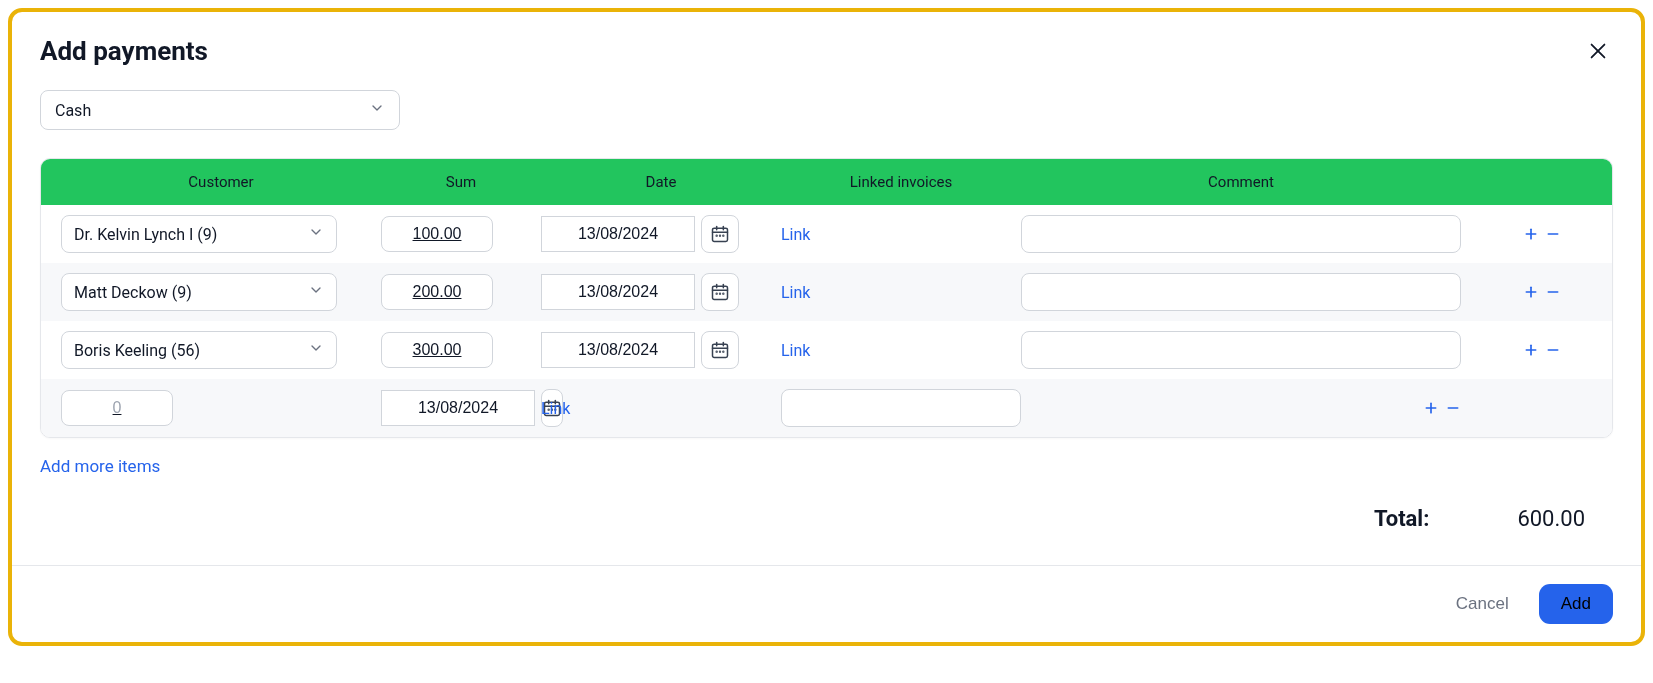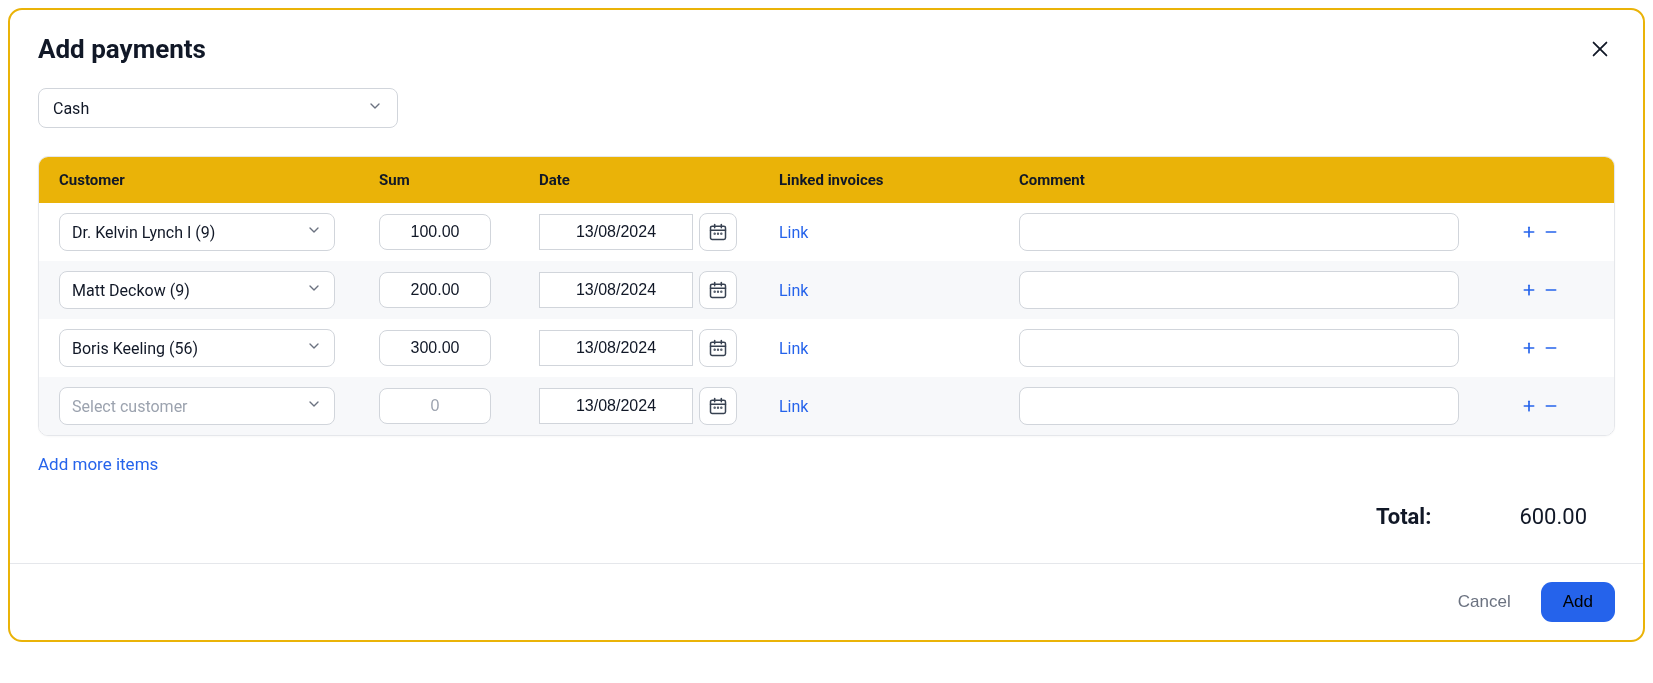--- a/index.html
+++ b/index.html
@@ -9,21 +9,21 @@
     }
     body {
       font-family: -apple-system, BlinkMacSystemFont, "Segoe UI", Roboto, "Helvetica Neue", Arial, sans-serif;
       background: #fff;
       color: #111827;
       padding: 8px;
     }
     .modal {
       background: #fff;
       border-radius: 14px;
-      border: 2px solid #eab308;
+      border: 4px solid #eab308;
       width: 100%;
       overflow: hidden;
     }
     .modal-header {
       display: flex;
       justify-content: space-between;
       align-items: center;
       padding: 24px 28px 10px 28px;
     }
     .modal-title {
@@ -71,25 +71,26 @@
       border-radius: 10px;
       overflow: hidden;
       box-shadow: 0 1px 2px rgba(0,0,0,0.03);
     }
     .thead, .trow {
       display: grid;
       grid-template-columns: 320px 160px 240px 240px 440px 100px;
       align-items: center;
     }
     .thead {
-      background: #eab308;
+      background: #22c55e;
       padding: 14px 20px;
       font-size: 15px;
-      font-weight: 700;
-      color: #111827;
+      font-weight: 400;
+      color: #111827;
+      text-align: center;
     }
     .trow {
       padding: 10px 20px;
       min-height: 54px;
     }
     .trow:nth-child(odd) {
       background: #f7f8fa;
     }
     .trow:nth-child(even) {
       background: #ffffff;
@@ -126,20 +127,21 @@
     }
     .sum-input {
       width: 112px;
       border: 1px solid #d1d5db;
       border-radius: 8px;
       padding: 8px 12px;
       font-size: 16px;
       text-align: center;
       background: #fff;
       color: #111827;
+      text-decoration: underline;
     }
     .sum-input::placeholder {
       color: #9ca3af;
       text-align: center;
     }
     .date-wrap {
       display: flex;
       align-items: center;
       gap: 6px;
     }
@@ -413,28 +415,20 @@
               </button>
             <button class="icon-btn">
                 <svg viewBox="0 0 24 24" fill="none" stroke="currentColor" stroke-width="2.5" stroke-linecap="round">
                   <line x1="5" y1="12" x2="19" y2="12"></line>
                 </svg>
               </button>
           </div>
         </div>
 
         <div class="trow">
-          <div>
-            <div class="cust-select">
-              <span class="placeholder">Select customer</span>
-              <span class="chev"><svg class="chev-svg" viewBox="0 0 24 24" fill="none" stroke="currentColor" stroke-width="2" stroke-linecap="round" stroke-linejoin="round">
-                    <polyline points="6 9 12 15 18 9"></polyline>
-                  </svg></span>
-            </div>
-          </div>
           <div><input class="sum-input" placeholder="0" style=""></div>
           <div class="date-wrap">
             <input class="date-input" value="13/08/2024" style="">
             <button class="cal-btn">
               <svg viewBox="0 0 24 24" fill="none" stroke="currentColor" stroke-width="1.8" stroke-linecap="round" stroke-linejoin="round">
                   <rect x="3" y="5" width="18" height="16" rx="2"></rect>
                   <line x1="3" y1="10" x2="21" y2="10"></line>
                   <line x1="8" y1="3" x2="8" y2="7"></line>
                   <line x1="16" y1="3" x2="16" y2="7"></line>
                   <circle cx="8" cy="14" r="0.5" fill="currentColor"></circle>

